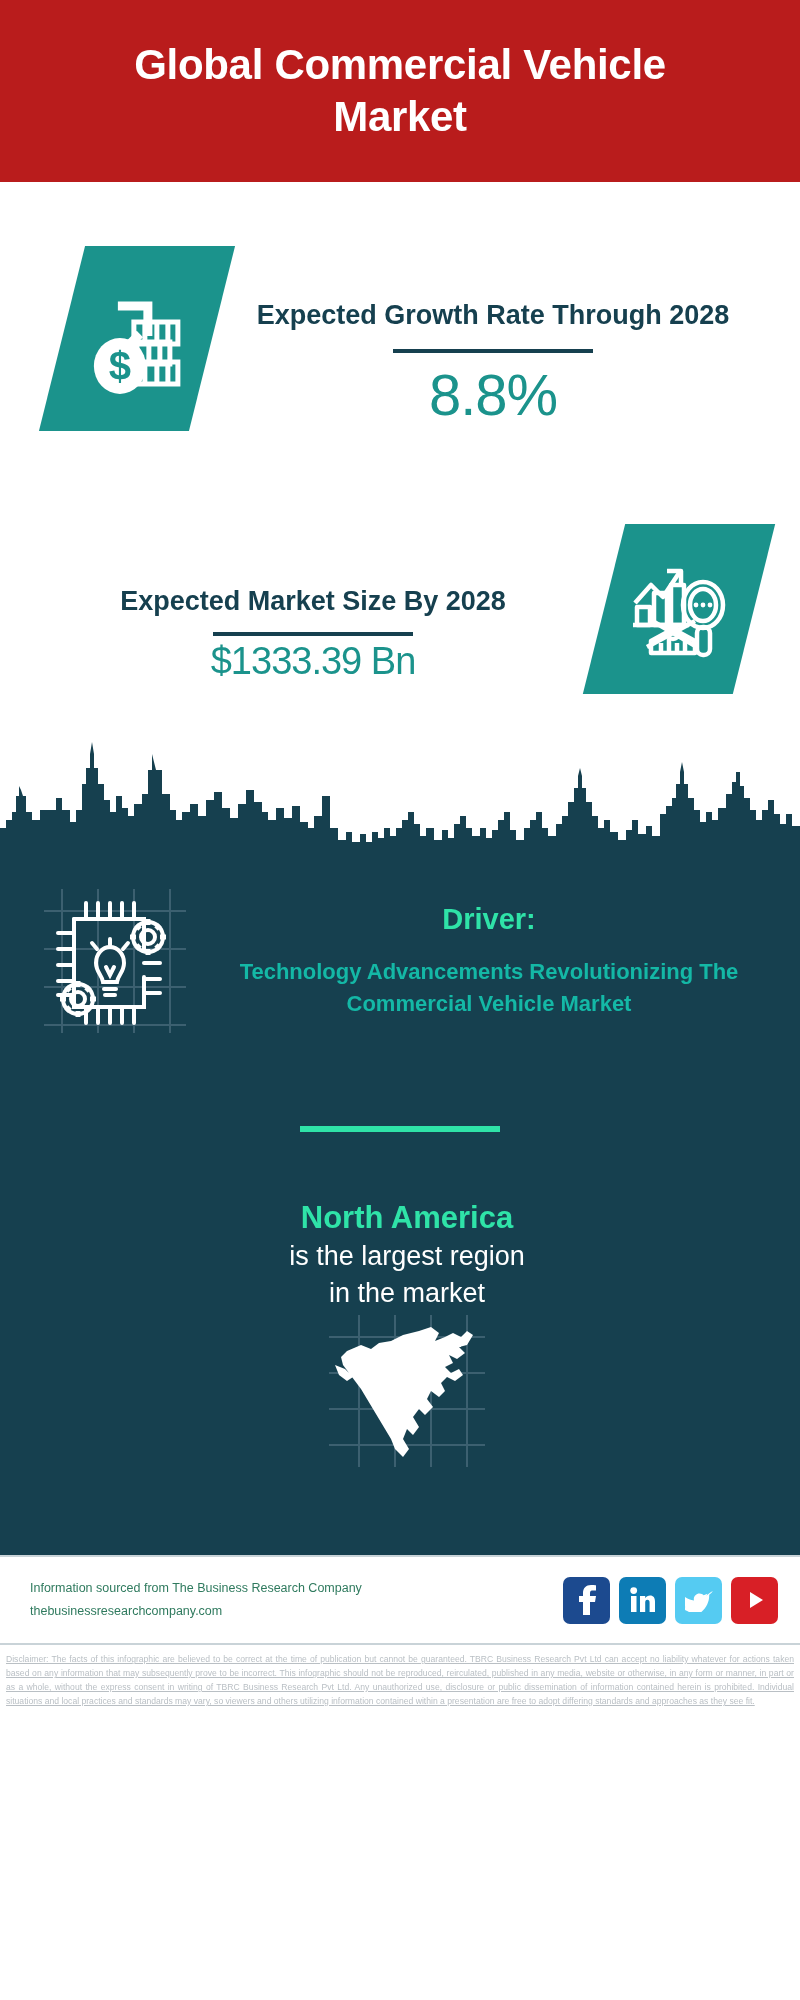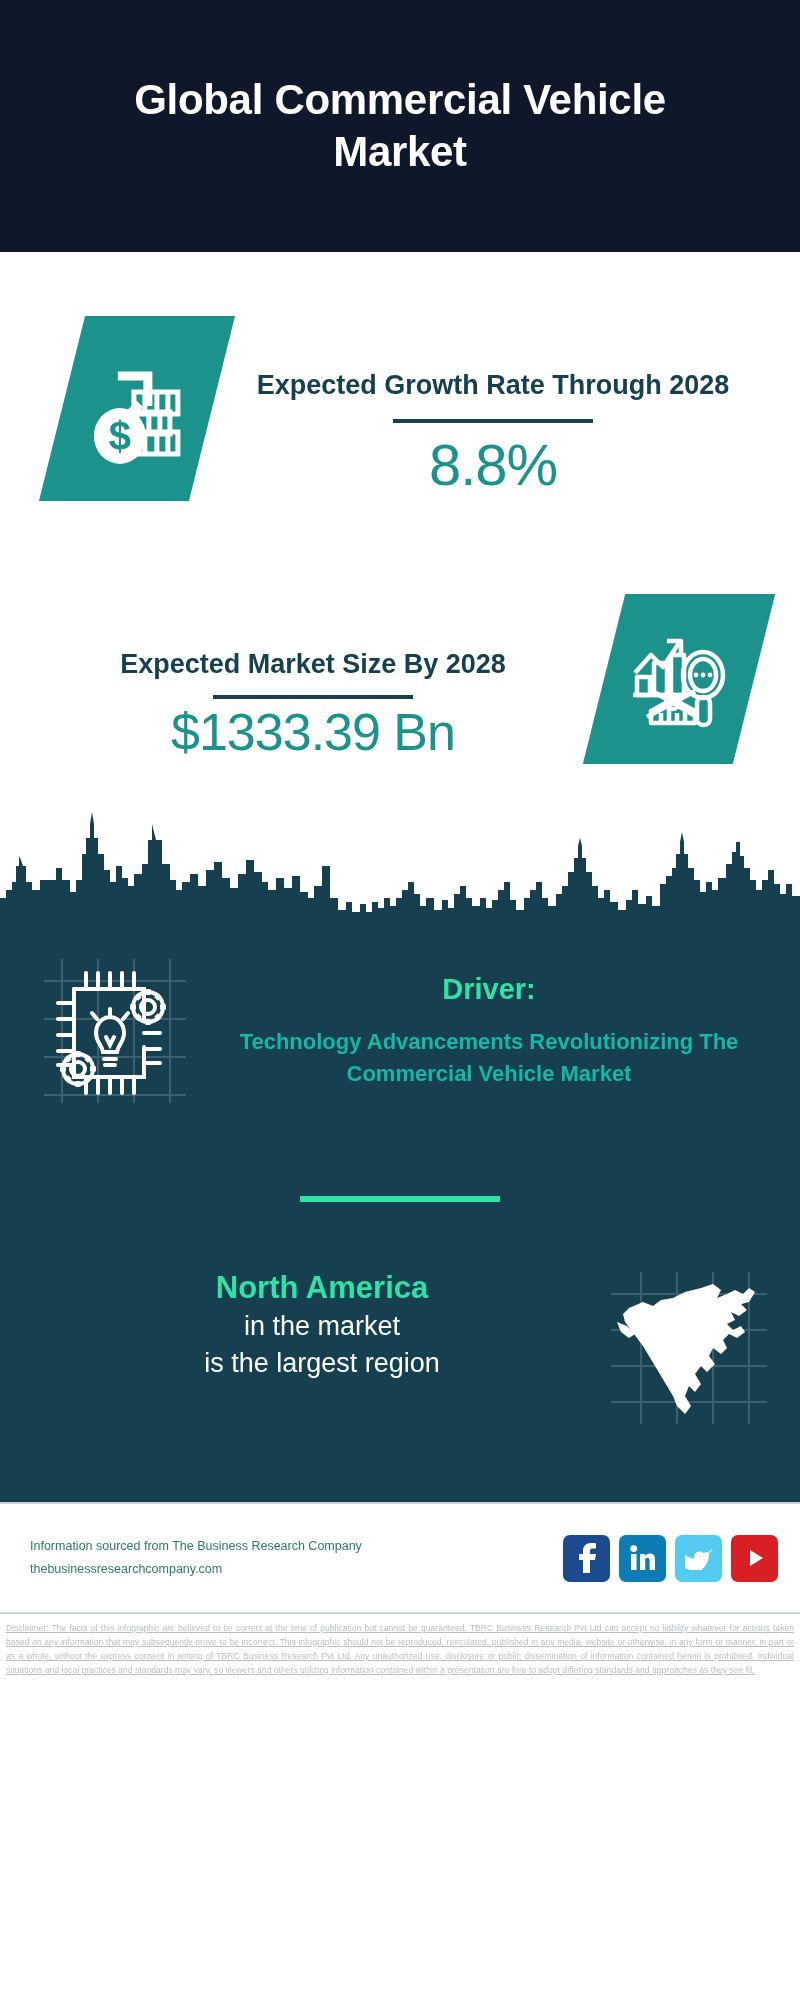--- a/index.html
+++ b/index.html
@@ -6,22 +6,22 @@
   html,body { width:800px; height:2000px; }
   body {
     font-family:"Liberation Sans", sans-serif;
     background:#ffffff;
     position:relative;
     overflow:hidden;
   }
 
   
   .header {
-    height:252px;
-    background:#0f172a;
+    height:182px;
+    background:#b91c1c;
     display:flex; align-items:center; justify-content:center;
     padding:0 70px;
   }
   .header-title {
     color:#ffffff;
     font-size:42px;
     font-weight:bold;
     line-height:1.25;
     text-align:center;
     letter-spacing:-0.3px;
@@ -60,21 +60,21 @@
     margin:16px auto 12px auto;
   }
   .size .stat-rule { margin:12px auto 6px auto; }
   .stat-value {
     color:#1b938c;
     font-weight:normal;
     font-size:58px;
     line-height:1.05;
     letter-spacing:-1px;
   }
-  .size .stat-value { font-size:52px; }
+  .size .stat-value { font-size:38px; }
 
   
   .skyline-wrap {
     position:relative;
     height:120px;
     background:#ffffff;
     line-height:0;
   }
   .skyline-wrap svg { display:block; width:100%; height:120px; }
 
@@ -103,43 +103,44 @@
     line-height:1.42;
   }
 
   .green-rule {
     width:200px; height:6px;
     background:#2fe3a8;
     margin:62px auto 66px auto;
   }
 
   .region-row {
-    display:flex; 
+    display:flex; align-items:center;
     padding:0 26px 74px 40px;
+    flex-direction:column;
   }
   .region-text { flex:1 1 auto; text-align:center; }
   .region-name {
     color:#2fe3a8;
     font-size:31px;
     font-weight:bold;
     line-height:1.3;
   }
   .region-sub {
     color:#ffffff;
     font-size:27px;
     line-height:1.35;
   }
   .region-map { flex:0 0 170px; display:flex; justify-content:center; }
 
   
   .footer {
     background:#ffffff;
     border-top:2px solid #c9d3d8;
     border-bottom:2px solid #c9d3d8;
-    height:112px;
+    height:90px;
     display:flex; align-items:center;
     padding:0 22px 0 30px;
     justify-content:flex-end;
   }
   .footer-text { flex:1 1 auto; }
   .footer-line {
     color:#2f7a5e;
     font-size:12.5px;
     line-height:1.85;
   }
@@ -373,22 +374,22 @@
       <div class="driver-heading">Driver:</div>
       <div class="driver-body">Technology Advancements Revolutionizing The Commercial Vehicle Market</div>
     </div>
   </div>
 
   <div class="green-rule"></div>
 
   <div class="region-row">
     <div class="region-text">
       <div class="region-name">North America</div>
+      <div class="region-sub">is the largest region</div>
       <div class="region-sub">in the market</div>
-      <div class="region-sub">is the largest region</div>
     </div>
 
     <div class="region-map">
       <svg width="160" height="160" viewBox="0 0 160 160">
         <g stroke="#3c6070" stroke-width="2" fill="none">
           <line x1="32" y1="4" x2="32" y2="156"></line>
           <line x1="68" y1="4" x2="68" y2="156"></line>
           <line x1="104" y1="4" x2="104" y2="156"></line>
           <line x1="140" y1="4" x2="140" y2="156"></line>
           <line x1="2" y1="26" x2="158" y2="26"></line>

